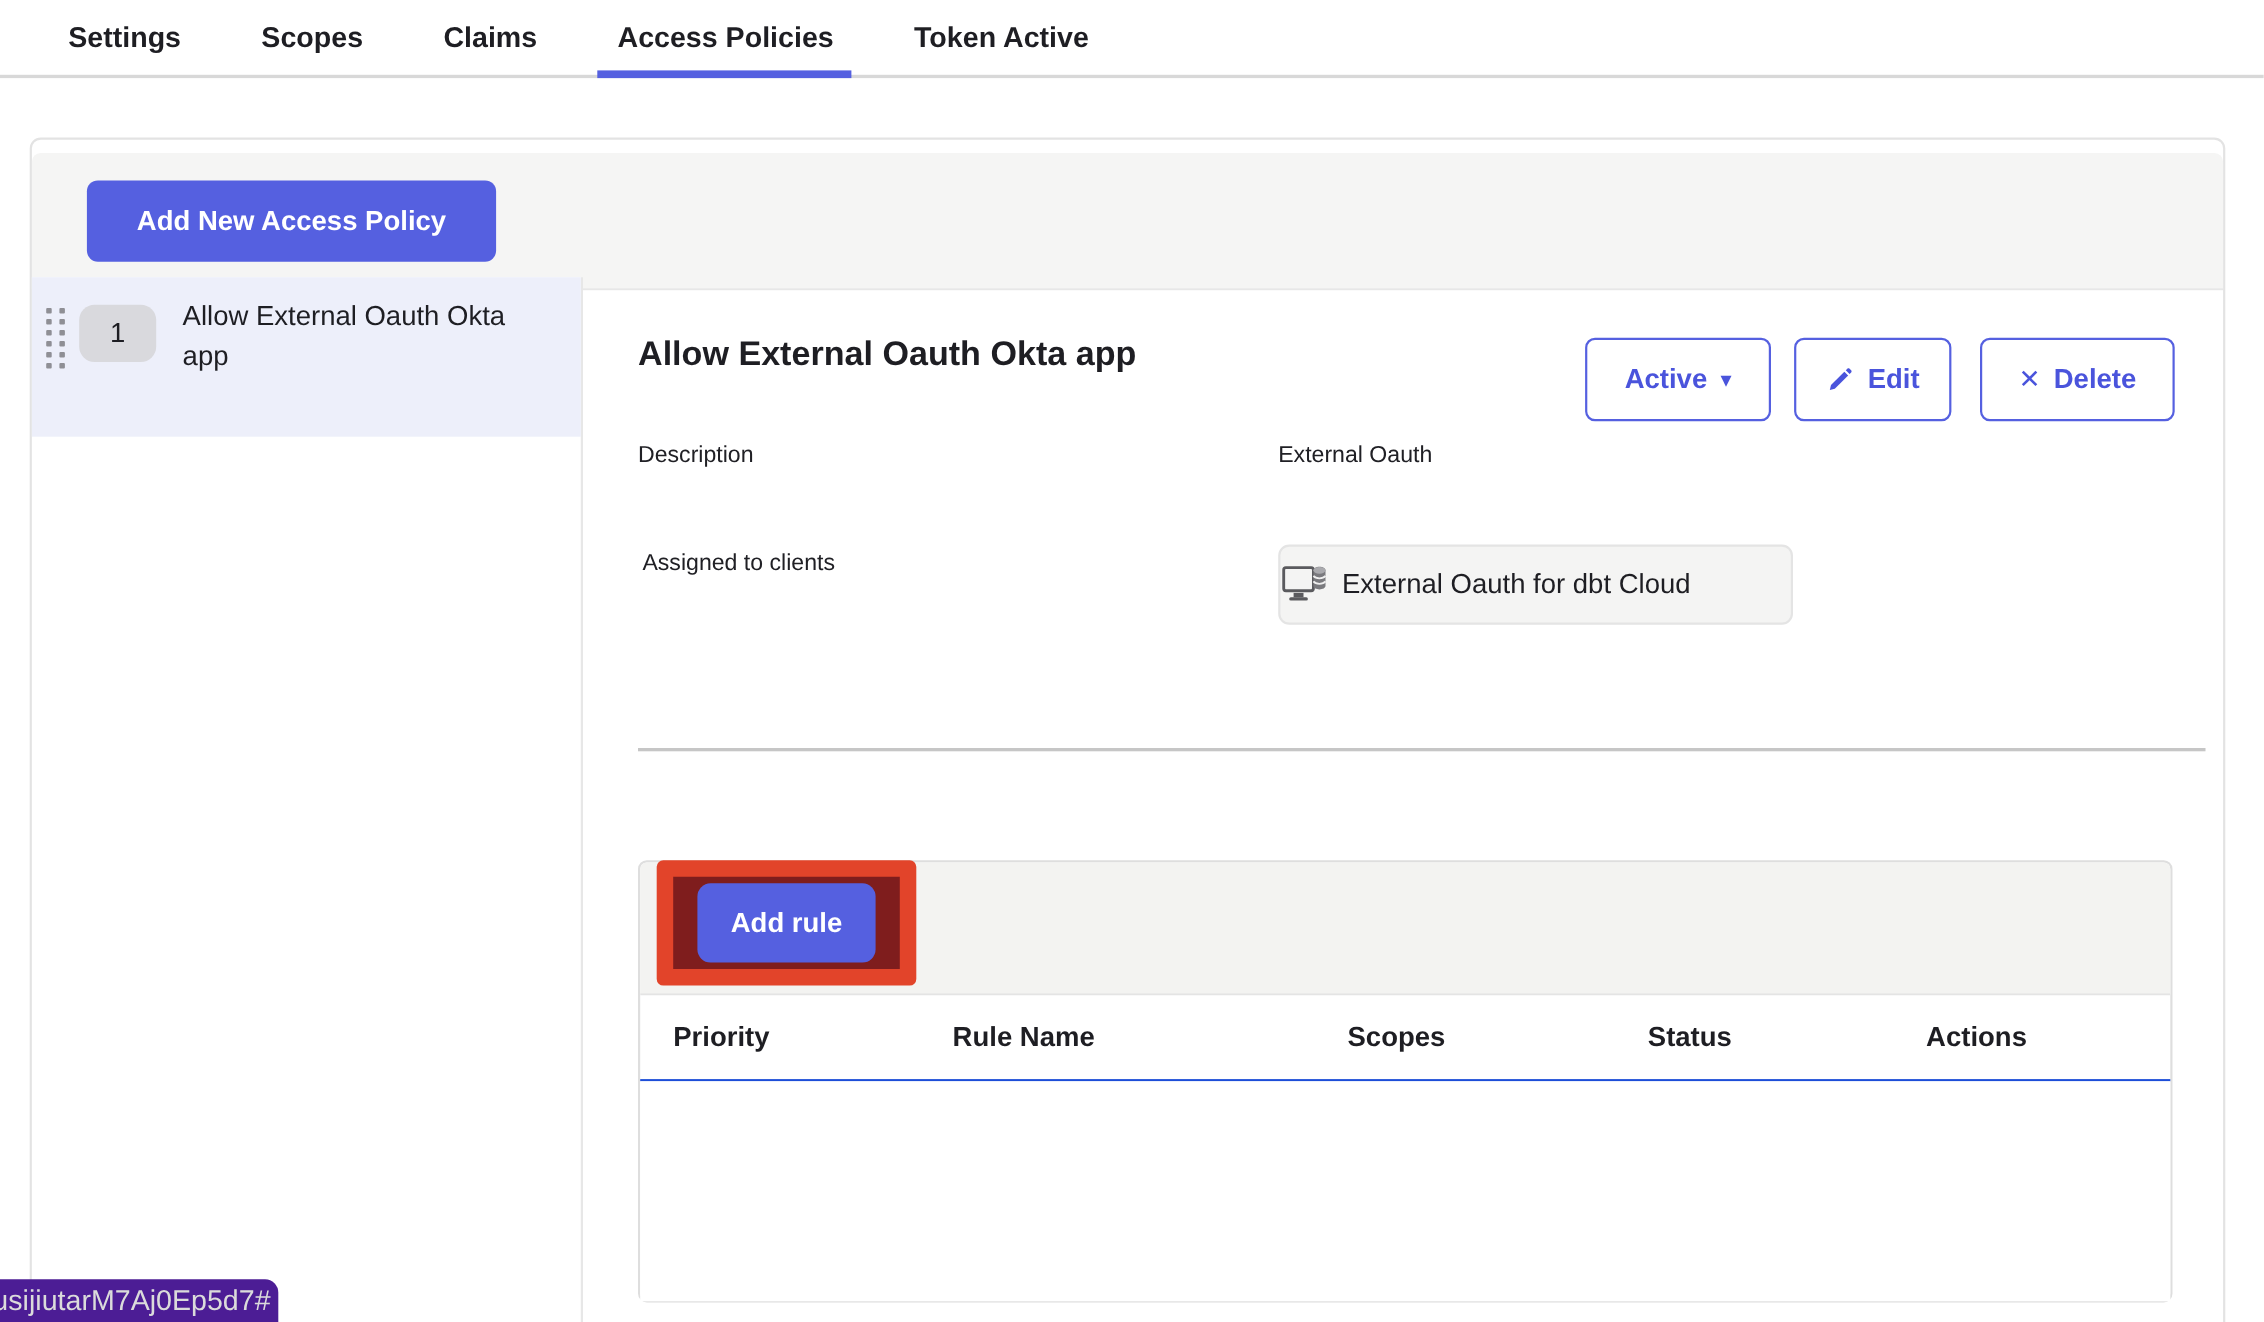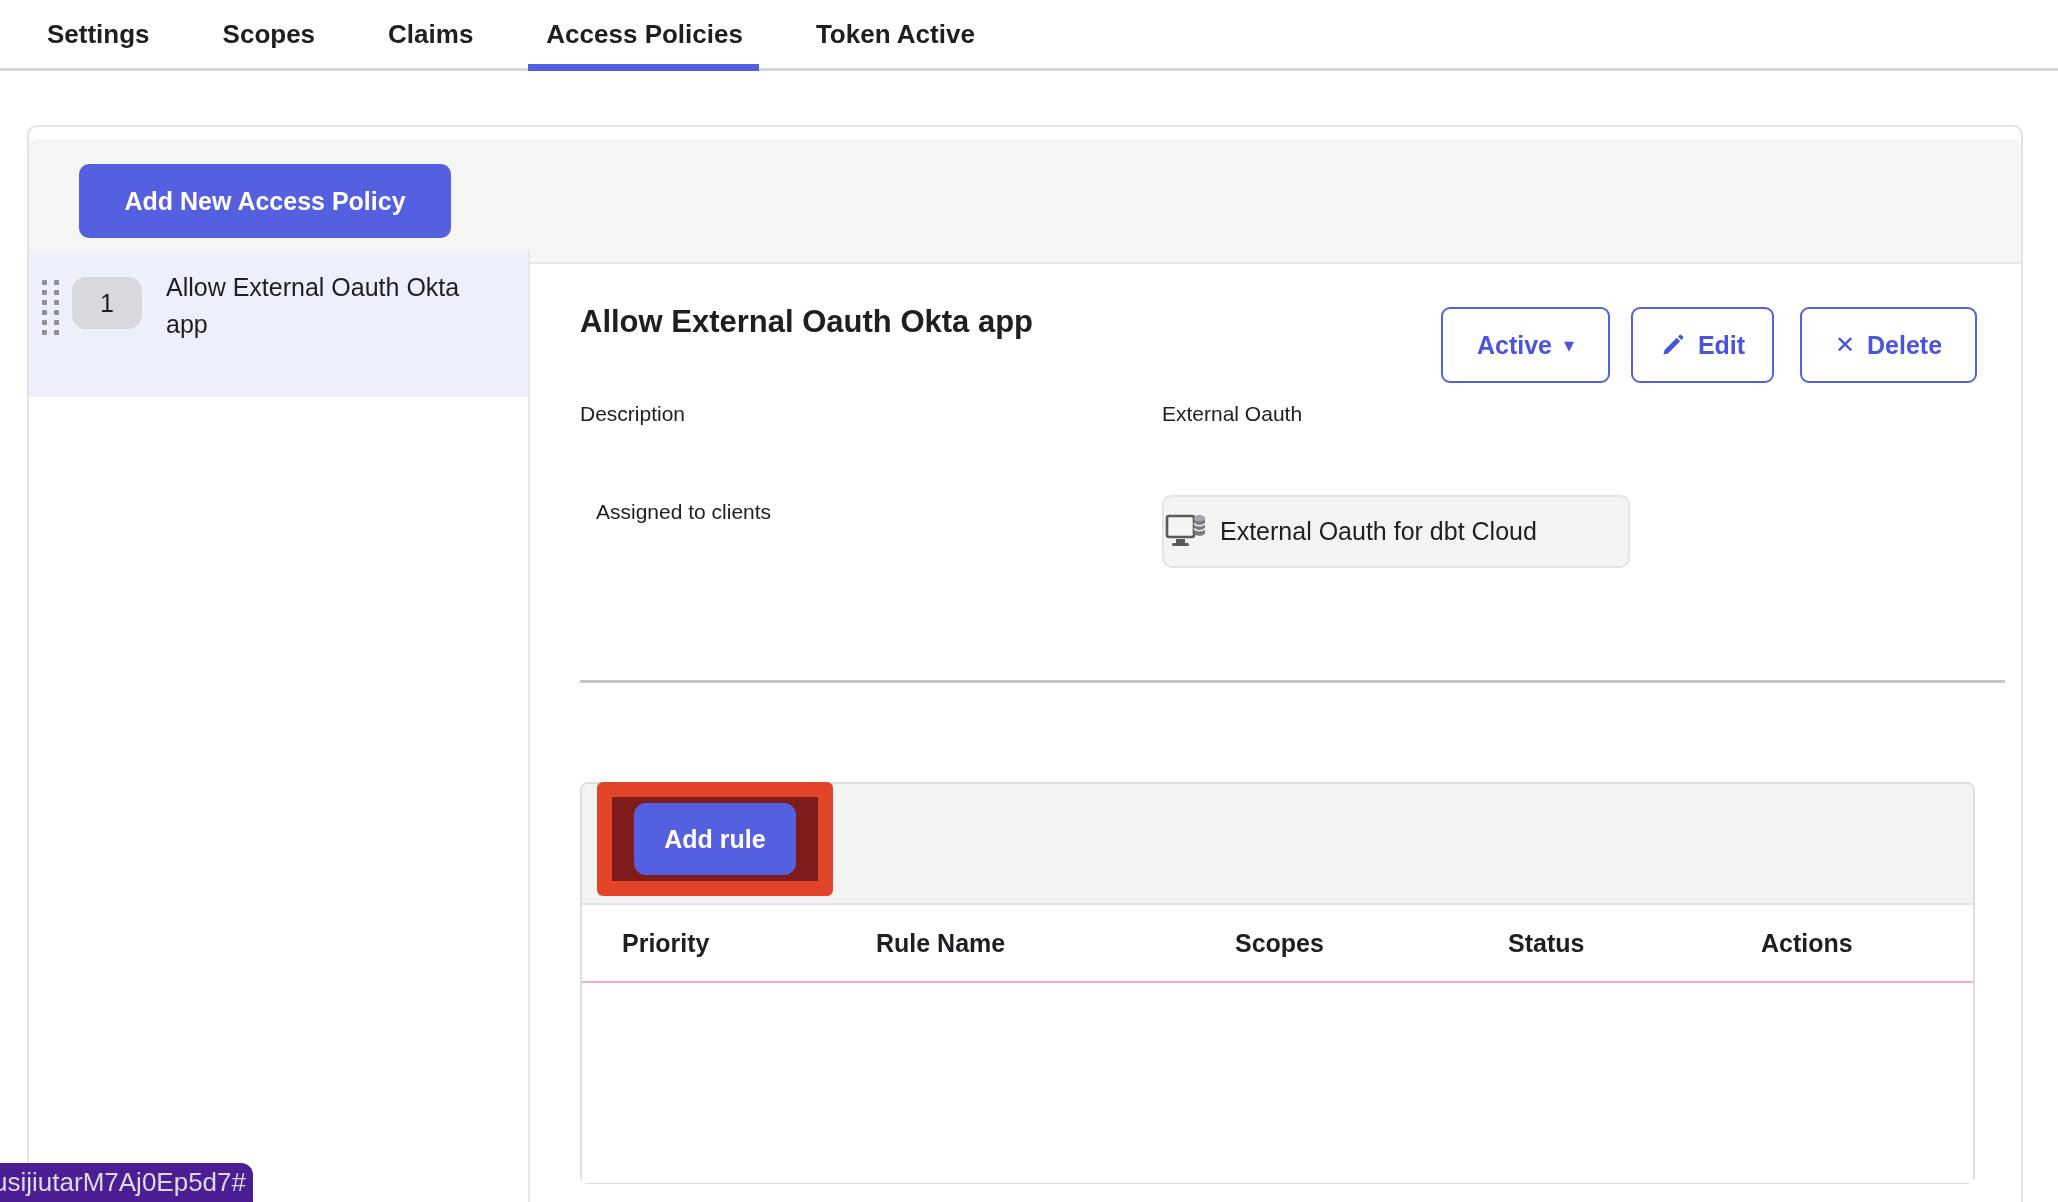--- a/index.html
+++ b/index.html
@@ -6,21 +6,21 @@
   html,body { width:2058px; height:1202px; }
   body {
     position:relative; overflow:hidden; background:#ffffff;
     font-family:"Liberation Sans","DejaVu Sans",sans-serif; color:#1E1E23;
   }
 
   
   .tabbar {
     position:absolute; left:0; top:0; width:100%; height:71px;
     border-bottom:3px solid #D8D8D8;
-    display:flex; align-items:center; padding-left:47px; gap:73px;
+    display:flex; align-items:center; padding-left:62px; gap:73px;
   }
   .tab {
     position:relative; height:100%; display:flex; align-items:center;
     font-size:26px; font-weight:700; cursor:pointer; white-space:nowrap;
   }
   .tab.active::after {
     content:""; position:absolute; left:-18px; right:-16px; bottom:-3px;
     height:7px; background:#5560E0;
   }
 
@@ -78,21 +78,21 @@
   }
   .btn-status { left:909px; width:169px; }
   .btn-edit   { left:1099px; width:143px; }
   .btn-delete { left:1268px; width:177px; }
   .caret { font-size:20px; font-family:"DejaVu Sans",sans-serif; }
   .x-glyph { font-size:24px; font-weight:400; font-family:"DejaVu Sans",sans-serif; }
 
   .field-label { position:absolute; font-size:21px; color:#202025; }
   .lbl-description { left:48px; top:150px; }
   .val-external-oauth { left:630px; top:150px; }
-  .lbl-assigned { left:64px; top:248px; }
+  .lbl-assigned { left:52px; top:248px; }
 
   .client-chip {
     position:absolute; left:630px; top:243px; width:468px; height:73px;
     background:#F4F4F3; border:2px solid #E4E4E4; border-radius:10px;
     display:flex; align-items:center; gap:12px; cursor:pointer;
   }
   .client-chip .chip-label { font-size:25px; color:#1E1E23; white-space:nowrap; }
 
   .divider {
     position:absolute; left:48px; top:428px; width:1425px; height:3px; background:#C6C6C6;
@@ -109,22 +109,22 @@
   }
   .highlight-box {
     position:absolute; left:15px; top:-2px; width:236px; height:114px;
     border:15px solid #E2442A; background:#7f1d1d; border-radius:6px;
     display:flex; align-items:center; justify-content:center;
   }
   .add-rule-btn { width:162px; height:72px; border-radius:12px; }
 
   .rules-table-header {
     display:grid; grid-template-columns:254px 359px 273px 253px 1fr;
-    align-items:center; height:78px; padding-left:40px;
-    border-bottom:2px solid #f9a8d4; font-size:25px; font-weight:700;
+    align-items:center; height:78px; padding-left:30px;
+    border-bottom:2px solid #1d4ed8; font-size:25px; font-weight:700;
   }
   .rules-table-body { height:200px; background:#ffffff; }
 
   
   .status-tooltip {
     position:absolute; left:0; top:1163px; width:253px; height:39px;
     background:#4c1d95; border-radius:0 12px 0 0; overflow:hidden;
   }
   .status-tooltip span {
     position:absolute; right:7px; top:4px; font-size:26px; color:#DBDBDB; white-space:nowrap;

